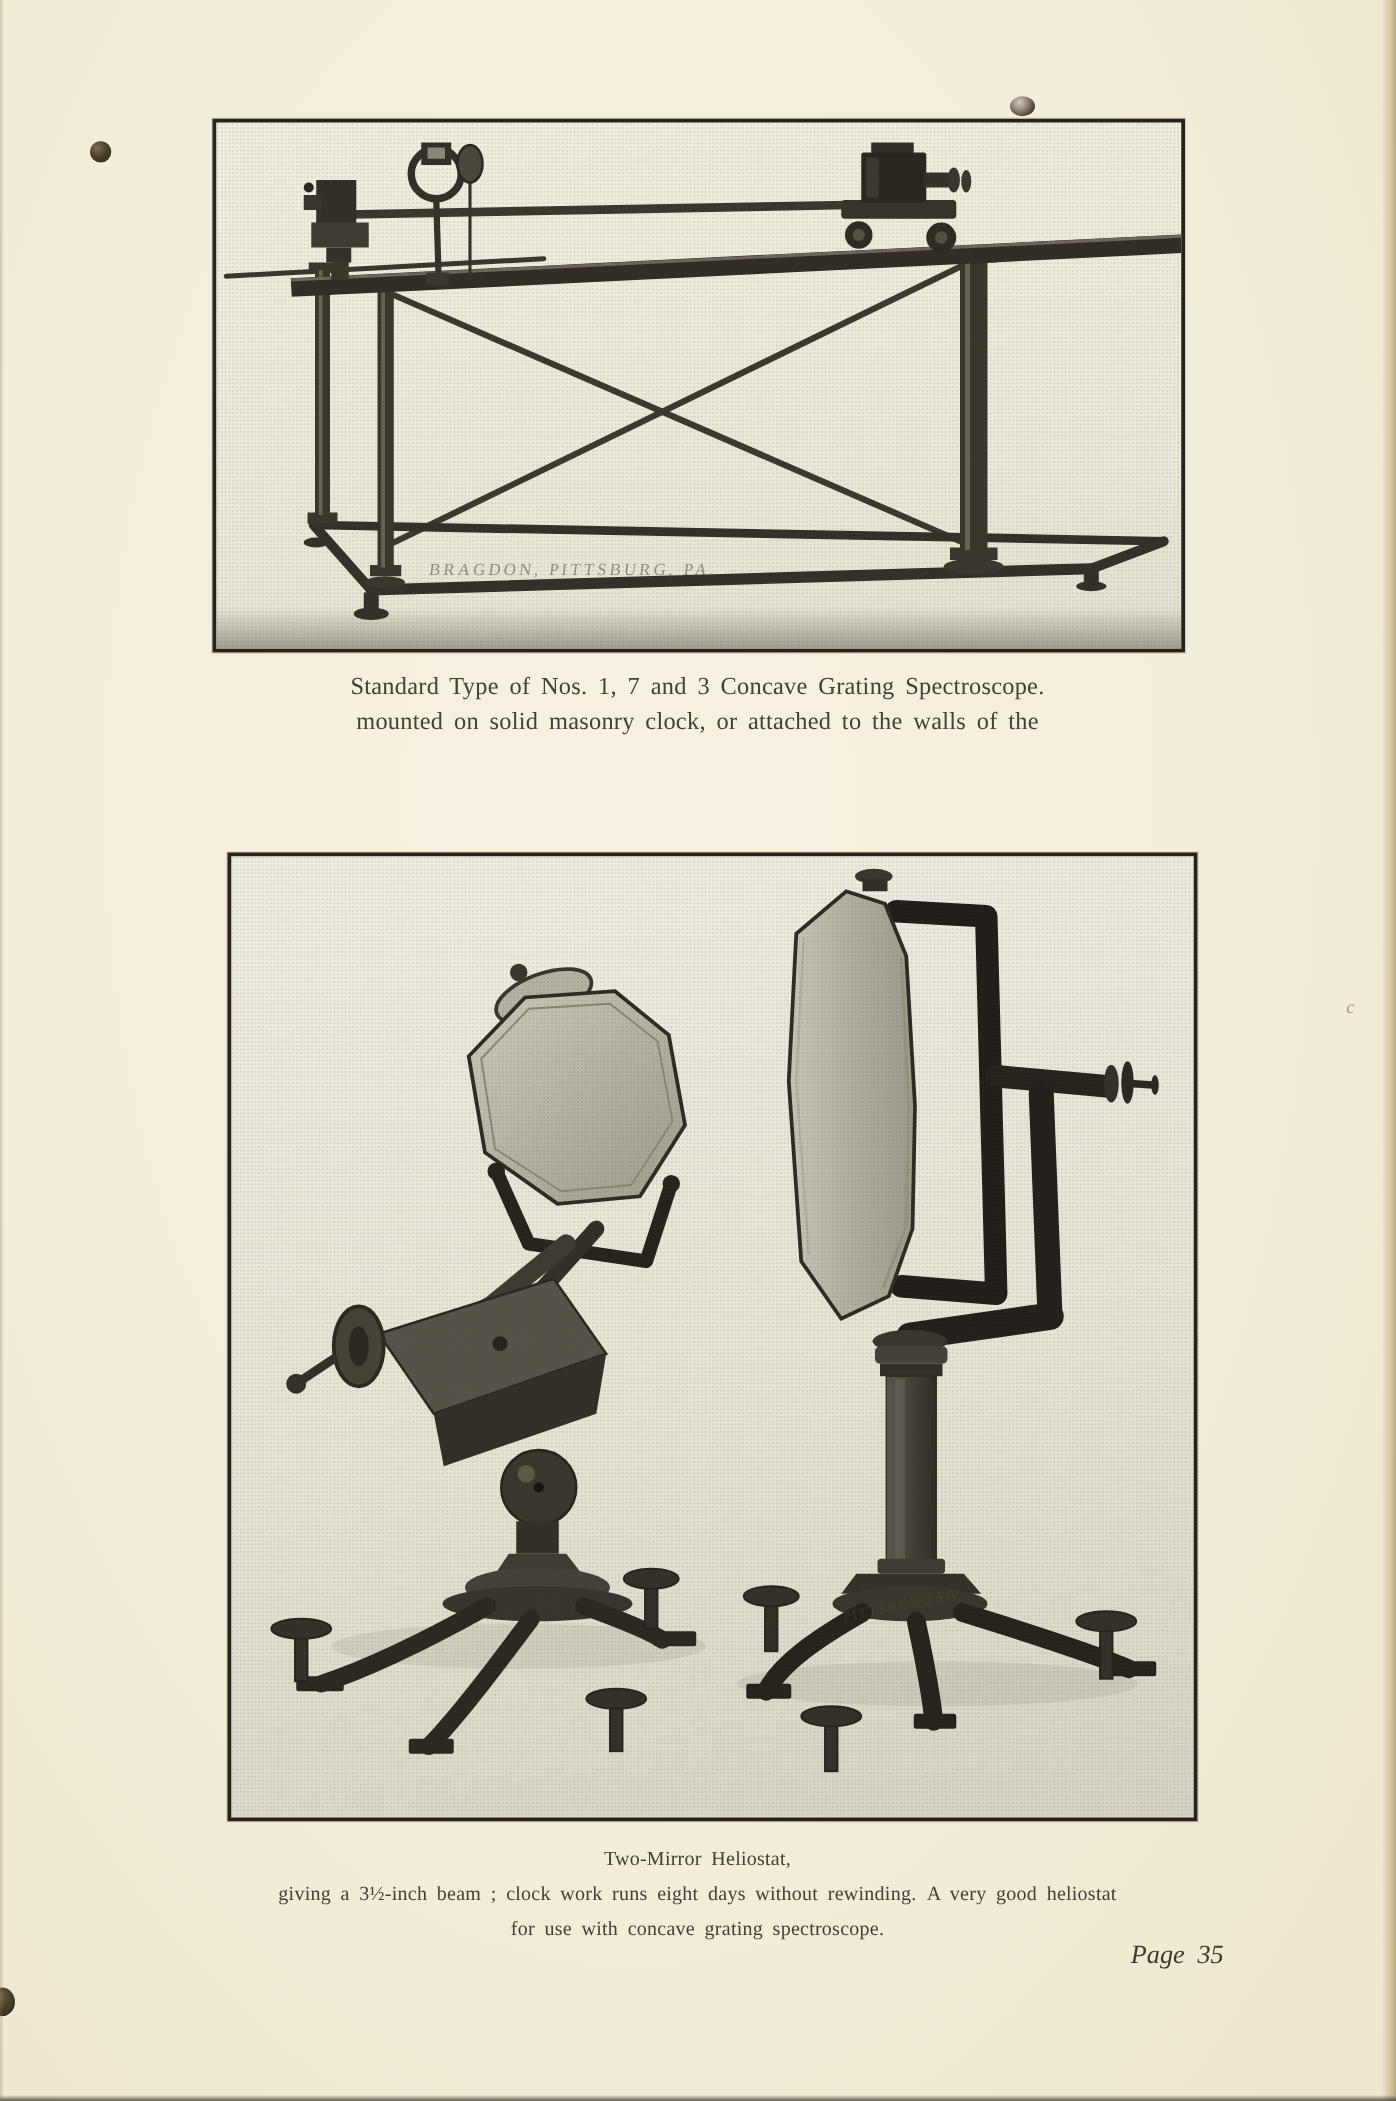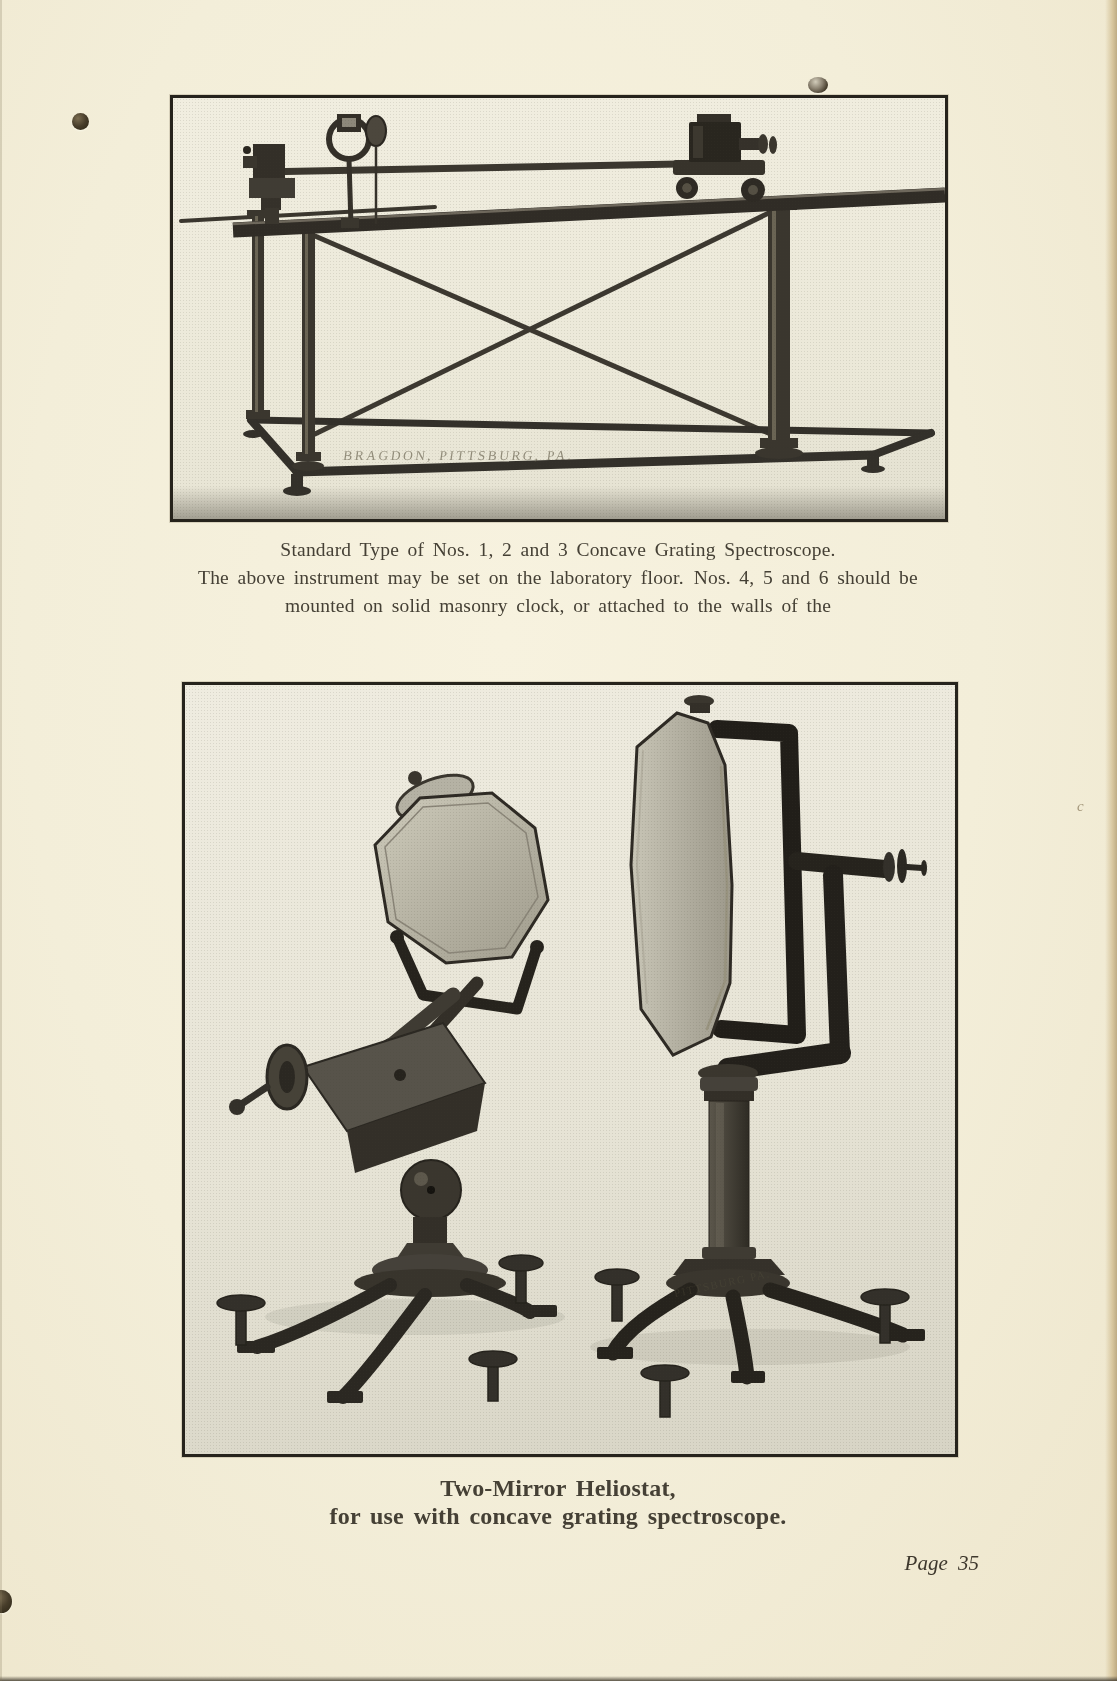--- a/index.html
+++ b/index.html
@@ -12,21 +12,21 @@
   #photo1 { left:170px; top:95px; width:772px; height:421px;
     background:linear-gradient(175deg,#f1eee0 0%, #ebe8d8 70%, #e3e0d0 100%); }
   #photo2 { left:182px; top:682px; width:770px; height:769px;
     background:linear-gradient(170deg,#efece0 0%, #e7e4d6 55%, #d7d4c5 100%); }
   .illus { position:absolute; left:0; top:0; width:100%; height:100%; }
   .halftone { position:absolute; inset:0; pointer-events:none;
     background-image:radial-gradient(rgba(70,64,52,0.12) 1px, rgba(0,0,0,0) 1px);
     background-size:3px 3px; }
   .caption { position:absolute; text-align:center; color:#454035; word-spacing:3.5px; letter-spacing:0.2px; }
   #caption1 { left:98px;  top:536px;  width:920px;  font-size:19.5px; line-height:28px; }
-  #caption2 { left:38px;  top:1474px; width:1040px; font-size:24px;   line-height:28px;font-weight:bold; }
+  #caption2 { left:38px;  top:1474px; width:1040px; font-size:16px;   line-height:28px; }
   .page-number { position:absolute; top:1551px; right:138px; font-size:21px; color:#3e382d; word-spacing:5px;font-style:italic; }
   .punch-hole { position:absolute; border-radius:50%;
     background:radial-gradient(circle at 35% 32%, #7a6c50 0%, #473d2a 50%, #2b2414 100%);
     box-shadow:0 1px 2px rgba(255,255,245,0.65); }
   #hole-top { left:72px; top:113px; width:17px; height:17px; }
   #hole-bottom { left:-9px; top:1590px; width:21px; height:23px; }
   #paper-spot { position:absolute; left:808px; top:77px; width:20px; height:16px; border-radius:50%;
     background:radial-gradient(circle at 38% 30%, #d2ccba 0%, #8a8170 42%, #4a4130 72%, #3a3224 100%);
     box-shadow:0 1px 2px rgba(255,255,245,0.5); }
   .stray { position:absolute; left:1077px; top:798px; font-size:15px; font-style:italic; color:rgba(152,138,108,0.85); }
@@ -134,22 +134,21 @@
         <ellipse cx="590" cy="46" rx="5" ry="10" fill="#3a362e"></ellipse>
         <ellipse cx="600" cy="47" rx="4" ry="9" fill="#3a362e"></ellipse>
       </g>
 
       <text class="wm" transform="translate(285,362) skewX(-8)" text-anchor="middle" font-size="13.5" letter-spacing="2.5" fill="rgba(95,88,70,0.62)">BRAGDON, PITTSBURG, PA.</text>
     </svg>
     <div class="halftone"></div>
   </div>
 
   <div class="caption" id="caption1">
-    <div>Standard Type of Nos. 1, 2 and 3 Concave Grating Spectroscope.</div>
-    <div>The above instrument may be set on the laboratory floor. Nos. 4, 5 and 6 should be</div>
+    <div>Standard Type of Nos. 1, 7 and 3 Concave Grating Spectroscope.</div>
     <div>mounted on solid masonry clock, or attached to the walls of the</div>
   </div>
 
   <div class="photo-frame" id="photo2">
     <svg class="illus" viewBox="0 0 770 769">
       <defs>
         <linearGradient id="mg1" x1="0" y1="0" x2="1" y2="1">
           <stop offset="0" stop-color="#cdcaba"></stop>
             <stop offset="1" stop-color="#a09c8d"></stop>
         </linearGradient>
@@ -273,20 +272,21 @@
         </g>
       </g>
 
       <text class="wm" transform="translate(538,602) rotate(-12)" text-anchor="middle" font-size="11" letter-spacing="1.5" fill="rgba(95,88,70,0.28)">PITTSBURG PA.</text>
     </svg>
     <div class="halftone"></div>
   </div>
 
   <div class="caption" id="caption2">
     <div>Two-Mirror Heliostat,</div>
+    <div>giving a 3½-inch beam ; clock work runs eight days without rewinding. A very good heliostat</div>
     <div>for use with concave grating spectroscope.</div>
   </div>
 
   <div class="page-number">Page 35</div>
 
   <div class="punch-hole" id="hole-top"></div>
   <div class="punch-hole" id="hole-bottom"></div>
   <div id="paper-spot"></div>
   <div class="stray">c</div>
   <div class="right-edge"></div>

